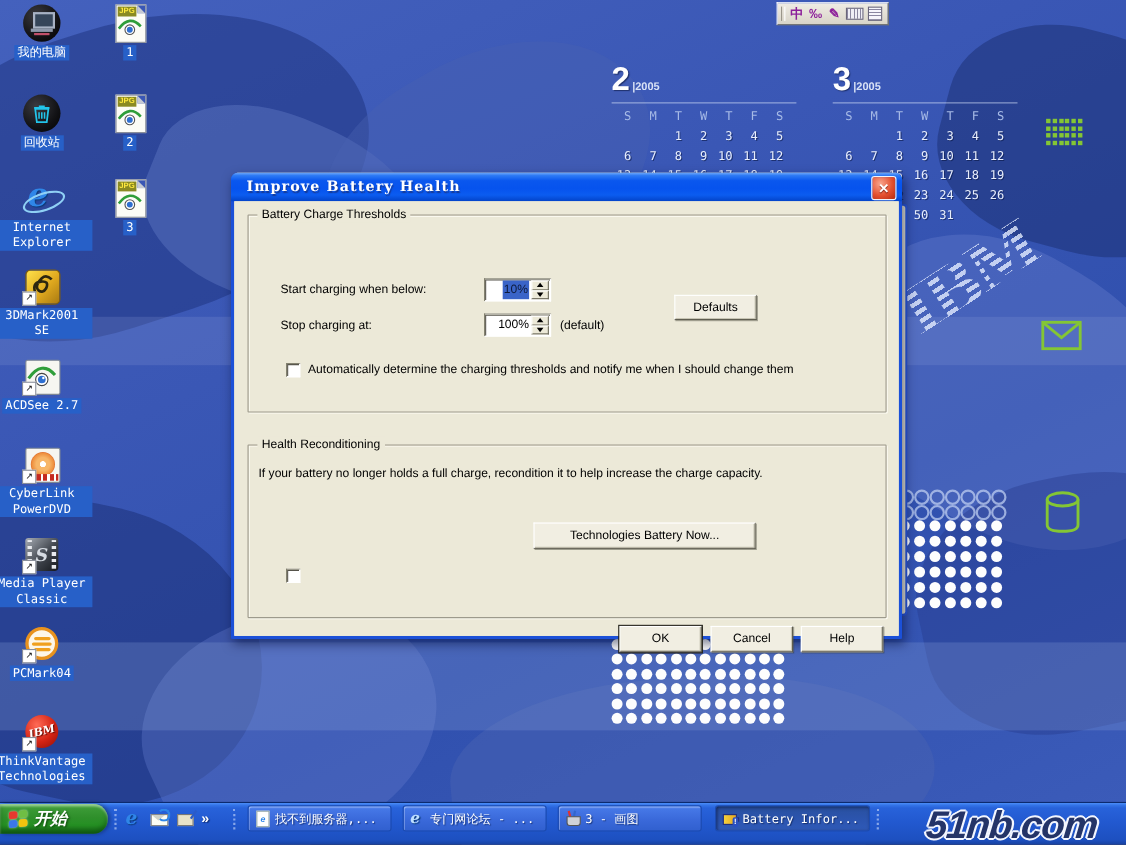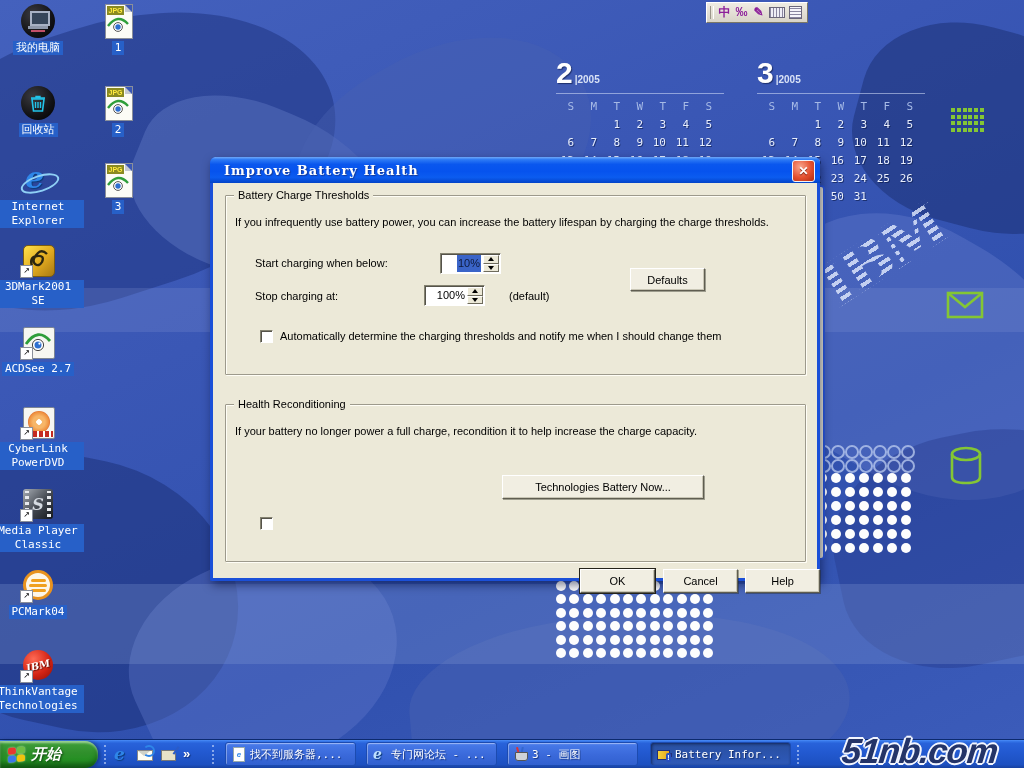--- a/index.html
+++ b/index.html
@@ -126,27 +126,27 @@
   .spin .val{line-height:17px;}
   .sel{background:#3a64c8;color:#0e1b3c;padding:0 1px;}
   .spinbtns{position:absolute;right:1px;top:1px;bottom:1px;width:16px;display:flex;flex-direction:column;}
   .sbtn{flex:1;background:#ece9d8;border:1px solid;border-color:#fff #6e6b5c #6e6b5c #fff;
     display:flex;align-items:center;justify-content:center;}
   .tri-up{width:0;height:0;border:3px solid transparent;border-bottom:4px solid #000;margin-top:-3px;}
   .tri-dn{width:0;height:0;border:3px solid transparent;border-top:4px solid #000;margin-bottom:-3px;}
   .xbtn{position:absolute;background:#f1eee2;border:1px solid;border-color:#fff #5f5d50 #5f5d50 #fff;
     box-shadow:inset -1px -1px 0 #c8c5b4, 1px 1px 0 rgba(40,40,30,.4);
     font-family:"Liberation Sans",sans-serif;font-size:11px;color:#000;
-    display:flex;align-items:center;justify-content:center;box-sizing:border-box;margin-left:17px;}
+    display:flex;align-items:center;justify-content:center;box-sizing:border-box;}
   .xbtn.default{outline:1px solid #23221a;}
   .cb{position:absolute;width:13px;height:13px;background:#fff;box-sizing:border-box;
     border:1px solid;border-color:#848270 #fff #fff #848270;box-shadow:inset 1px 1px 0 #55534a;}
   .cblabel{position:absolute;line-height:15px;}
   
-  .taskbar{position:absolute;left:0;bottom:0;width:1024px;height:29px;z-index:30;
+  .taskbar{position:absolute;left:0;bottom:0;width:1024px;height:39px;z-index:30;
     background:linear-gradient(180deg,#4b8df8 0%,#3272e6 6%,#2862da 12%,#2259d0 45%,#1d50c0 88%,#17419f 100%);
     border-top:1px solid #0c2a6e;box-sizing:border-box;}
   .startbtn{position:absolute;left:0;top:1px;height:27px;width:98px;border-radius:0 13px 13px 0;
     background:linear-gradient(180deg,#5cb450 0%,#3b9a36 15%,#2f8f2b 45%,#259023 70%,#1a701c 100%);
     box-shadow:inset 0 2px 2px rgba(255,255,255,.4), inset 0 -4px 5px rgba(0,45,0,.4), 2px 0 4px rgba(0,0,0,.35);
     display:flex;align-items:center;gap:5px;padding-left:8px;box-sizing:border-box;}
   .winflag{position:relative;width:18px;height:16px;display:grid;grid-template-columns:8px 8px;grid-template-rows:7px 7px;gap:1px;transform:skewY(-6deg);}
   .winflag i{border-radius:2px 3px 2px 2px;box-shadow:0 0 2px rgba(255,255,255,.6);}
   .pane-r{background:#e5392e;} .pane-g{background:#6fbe44;} .pane-b{background:#3b77e8;} .pane-y{background:#f2c40e;}
   .starttext{color:#fff;font-weight:bold;font-style:italic;font-size:15px;text-shadow:1px 1px 2px rgba(0,40,0,.7);}
@@ -553,57 +553,56 @@
       <span class="title">Improve Battery Health</span>
       <span class="closebtn">
           <span class="x">✕</span>
         </span>
     </div>
     <div class="client">
 
       <div class="group" style="left:12px;top:12px;width:579px;height:178px;">
         <span class="legend">Battery Charge Thresholds</span>
       </div>
-      <div class="dtext" style="left:22px;top:33px;width:560px;">If you infrequently use battery power, you can increase the battery lifespan by charging the charge thresholds.</div>
 
       <div class="flabel" style="left:42px;top:70px;">Start charging when below:</div>
       <div class="spin" style="left:227px;top:70px;">
         <span class="val sel">10%</span>
         <span class="spinbtns">
             <span class="sbtn">
               <i class="tri-up"></i>
             </span>
             <span class="sbtn">
               <i class="tri-dn"></i>
             </span>
           </span>
       </div>
       <div class="xbtn" style="left:400px;top:85px;width:75px;height:23px;">Defaults</div>
 
       <div class="flabel" style="left:42px;top:103px;">Stop charging at:</div>
-      <div class="spin" style="left:211px;top:102px;">
+      <div class="spin" style="left:227px;top:102px;">
         <span class="val">100%</span>
         <span class="spinbtns">
             <span class="sbtn">
               <i class="tri-up"></i>
             </span>
             <span class="sbtn">
               <i class="tri-dn"></i>
             </span>
           </span>
       </div>
       <div class="flabel" style="left:296px;top:103px;">(default)</div>
 
       <span class="cb" style="left:47px;top:147px;"></span>
       <div class="cblabel" style="left:67px;top:146px;width:515px;">Automatically determine the charging thresholds and notify me when I should change them</div>
 
       <div class="group" style="left:12px;top:221px;width:579px;height:156px;">
         <span class="legend">Health Reconditioning</span>
       </div>
-      <div class="dtext" style="left:22px;top:242px;width:560px;">If your battery no longer power a full charge, recondition it to help increase the charge capacity.</div>
+      <div class="dtext" style="left:22px;top:242px;width:560px;">If your battery no longer holds a full charge, recondition it to help increase the charge capacity.</div>
       <div class="xbtn" style="left:272px;top:292px;width:202px;height:24px;">Technologies Battery Now...</div>
       <span class="cb" style="left:47px;top:334px;"></span>
 
       <div class="xbtn default" style="left:350px;top:386px;width:75px;height:24px;">OK</div>
       <div class="xbtn" style="left:433px;top:386px;width:75px;height:24px;">Cancel</div>
       <div class="xbtn" style="left:515px;top:386px;width:75px;height:24px;">Help</div>
     </div>
   </div>
 
   <div class="taskbar">

